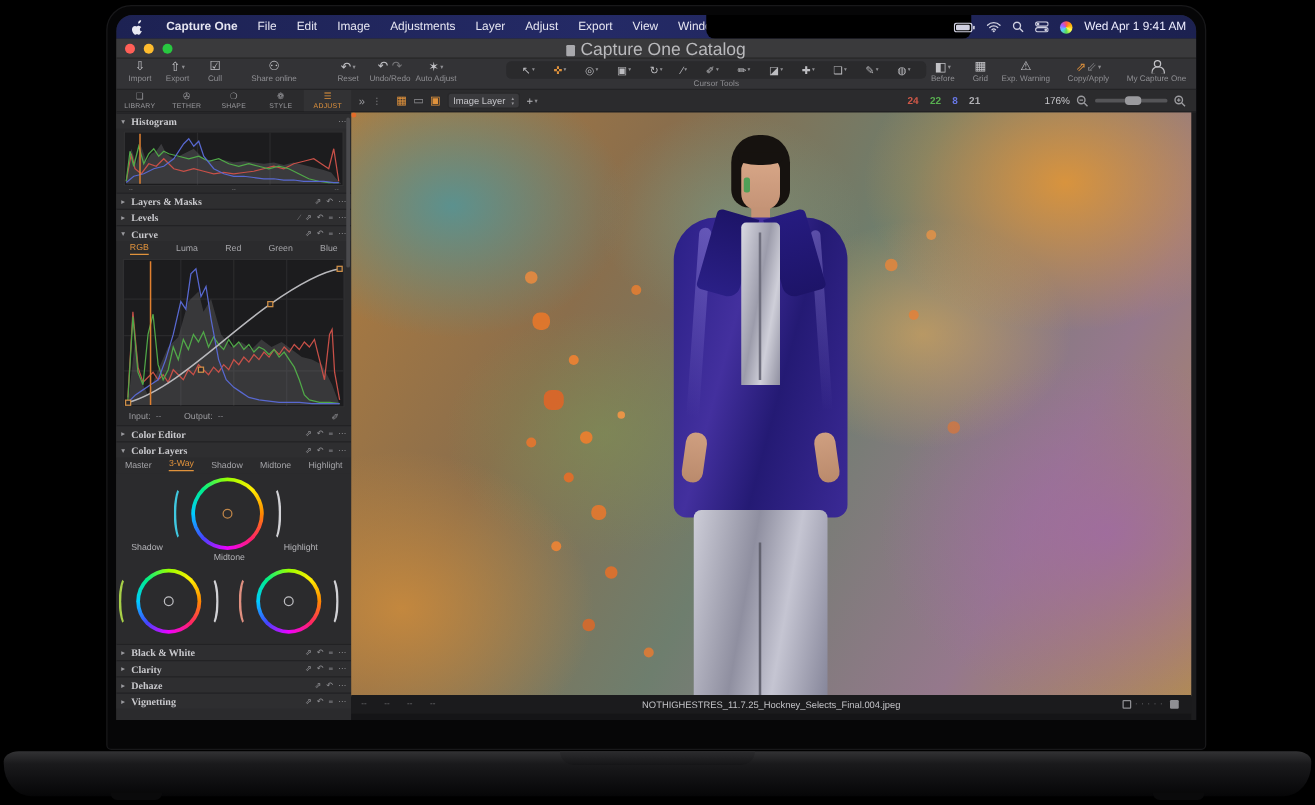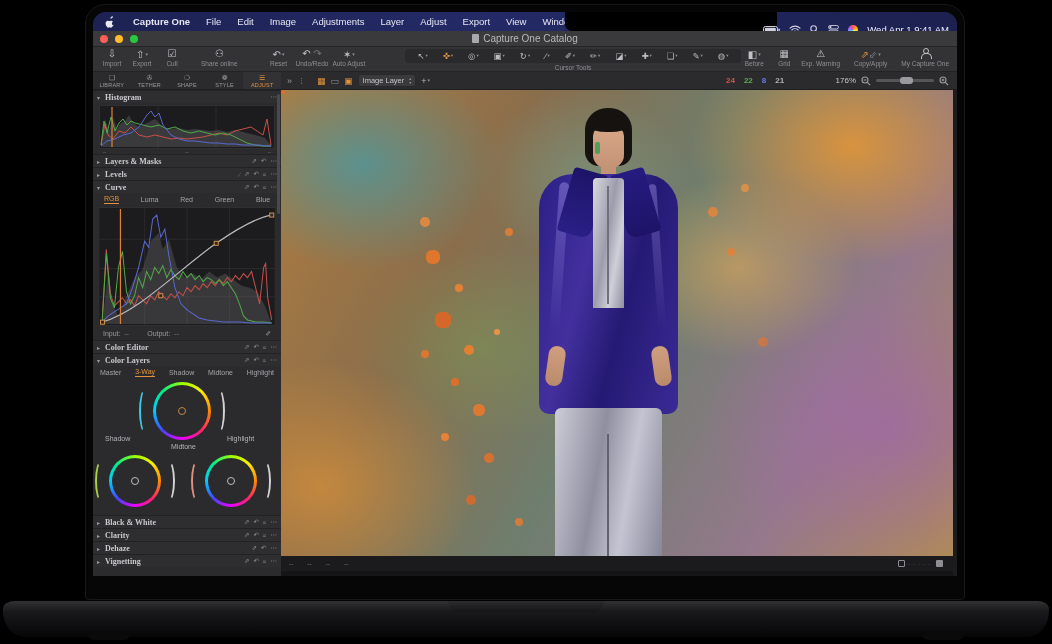--- a/index.html
+++ b/index.html
@@ -19,34 +19,34 @@
               background:linear-gradient(#2c2c2e,#151517); border-radius:0 0 14px 14px; }
   .foot { position:absolute; top:634px; width:42px; height:6px; background:#0a0a0b; border-radius:0 0 6px 6px; }
   .foot.l { left:88px; } .foot.r { left:922px; }
 
   
   .menubar { position:relative; height:19px; background:linear-gradient(90deg,#1d2253,#242a66 45%,#1c2150);
              display:flex; align-items:center; color:#e6e6f2; font-size:9.5px; }
   .menubar .apple { margin:0 10px 0 12px; display:flex; align-items:center; }
   .menu-item { padding:0 8px; white-space:nowrap; }
   .menu-item.app { font-weight:bold; }
-  .mb-right { position:absolute; right:8px; top:0; height:35px; display:flex; align-items:center; gap:9px; }
+  .mb-right { position:absolute; right:8px; top:0; height:19px; display:flex; align-items:center; gap:9px; }
   .mb-time { font-size:9.5px; color:#eef; white-space:nowrap; }
   .notch { position:absolute; left:472px; top:0; width:212px; height:19px; background:#000;
            border-radius:0 0 7px 7px; }
   .cc-color { width:10px; height:10px; border-radius:50%;
               background:conic-gradient(#f55,#fa0,#ff5,#5d5,#5cf,#a5f,#f55); }
 
   
   .appwin { position:absolute; left:0; top:19px; width:864px; height:545px; background:#2d2d2f; }
   .titlebar { height:16px; background:#3a3a3c; border-bottom:1px solid #242425;
               display:flex; align-items:center; position:relative; }
   .tl { width:8px; height:8px; border-radius:50%; margin-left:7px; }
   .tl.red{ background:#ff5f57;} .tl.yel{ background:#febc2e;} .tl.grn{ background:#28c840;}
-  .win-title { position:absolute; left:0; right:0; text-align:center; font-size:10px; color:#b9b9bc; }
+  .win-title { position:absolute; left:0; right:0; text-align:center; font-size:14px; color:#b9b9bc; }
   .doc-ico { display:inline-block; width:7px; height:9px; background:#a9a9ad; border-radius:1px; margin-right:4px; vertical-align:-1px; }
 
   .toolbar { position:relative; height:25px; background:#333336; border-bottom:1px solid #232325;
              color:#a9a9ad; }
   .tb-group { position:absolute; top:1px; display:flex; gap:4px; }
   .tb-btn { display:flex; flex-direction:column; align-items:center; min-width:26px; }
   .tb-ic { font-size:10px; line-height:12px; height:12px; color:#c2c2c6; }
   .tb-lab { font-size:6.5px; color:#8f8f93; white-space:nowrap; margin-top:0px; }
   .chev { font-size:5px; color:#8f8f93; margin-left:1px; vertical-align:2px; }
   .tools-box { position:absolute; left:312px; top:2px; width:336px; height:14px; background:#2a2a2c;
@@ -606,20 +606,21 @@
                 <div class="pants"></div>
               </div>
             </div>
             <div class="v-status">
               <div class="v-exif">
                 <span>--</span>
                   <span>--</span>
                 <span>--</span>
                   <span>--</span>
               </div>
+              <div class="v-file">NOTHIGHESTRES_11.7.25_Hockney_Selects_Final.004.jpeg</div>
               <div class="v-thumbctl">
                 <span class="sq-o"></span>
                 <span class="dot5">·····</span>
                 <span class="sq-f"></span>
               </div>
             </div>
             <div class="v-bottomgap"></div>
           </div>
         </div>
       </div>

